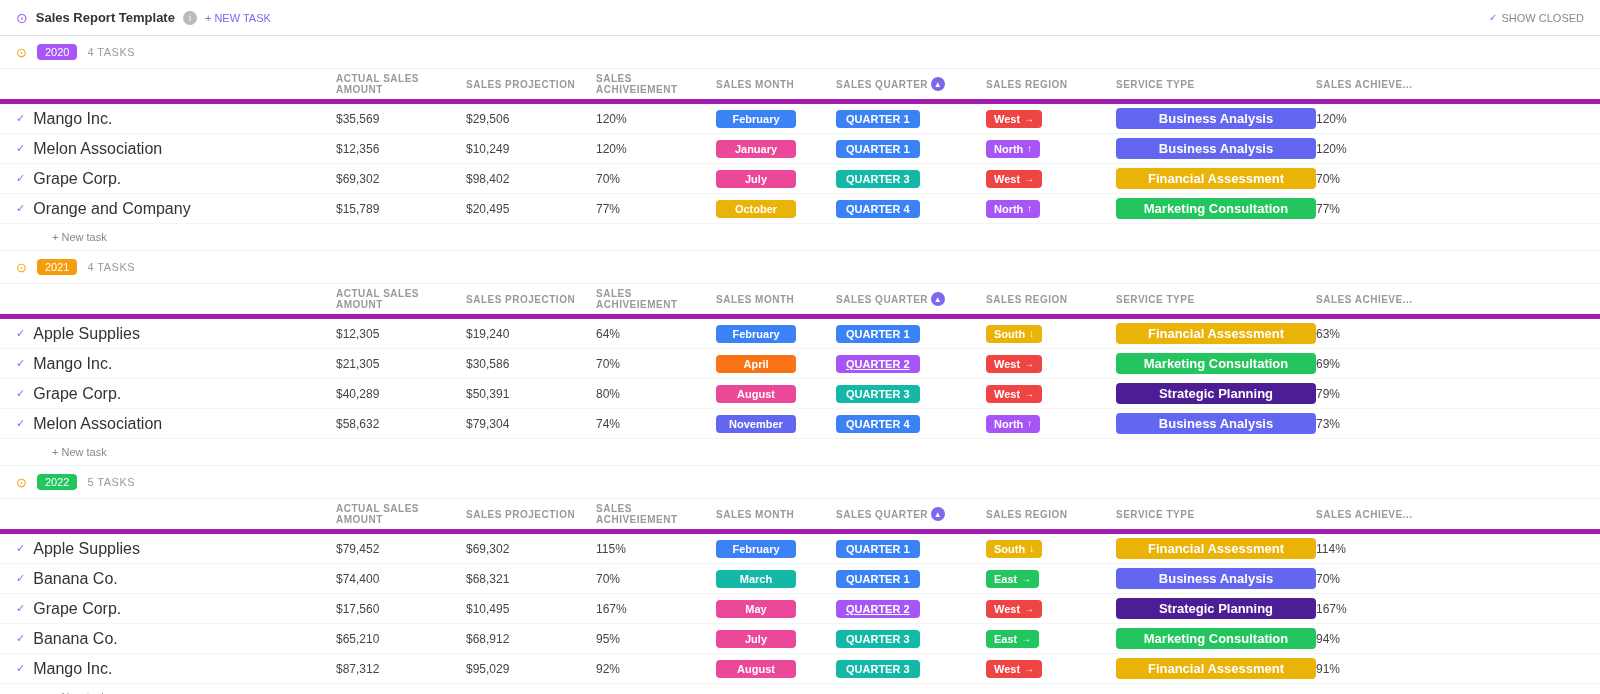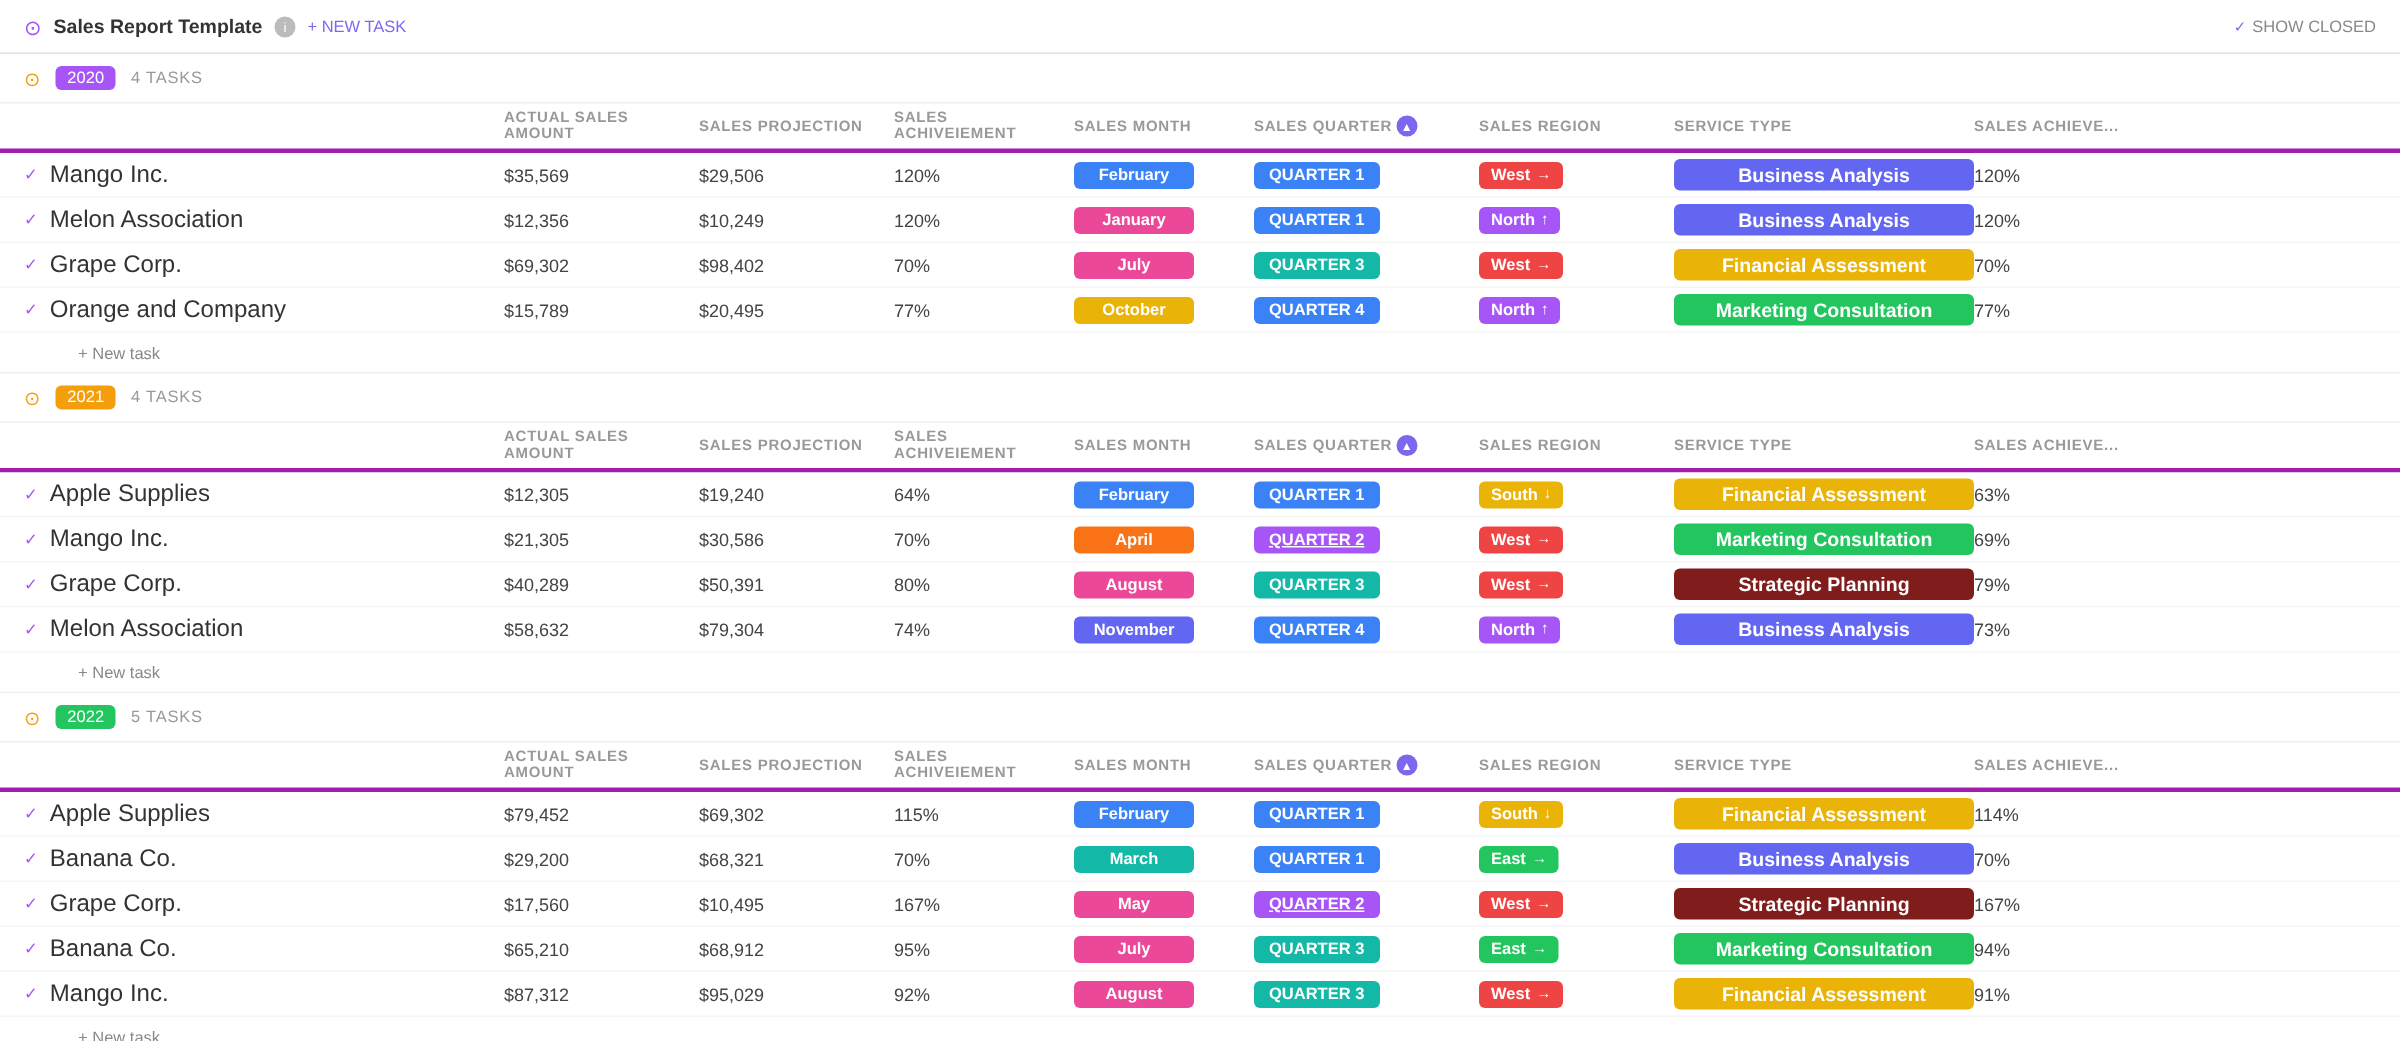--- a/index.html
+++ b/index.html
@@ -29,21 +29,21 @@
       padding: 2px 8px; border-radius: 4px; font-size: 11px; font-weight: 400; color: #fff;
     }
     .badge-2020 { background: #a855f7; }
     .badge-2021 { background: #f59e0b; }
     .badge-2022 { background: #22c55e; text-align: right; }
     .group-tasks-count { font-size: 11px; color: #999; font-weight: 500; letter-spacing: 0.5px; }
 
     .col-headers {
       display: grid;
       grid-template-columns: 320px 130px 130px 120px 120px 150px 130px 200px 120px 30px;
-      padding: 4px 16px; background: #fff; border-bottom: 3px solid #a21caf;
+      padding: 4px 16px; background: #fff; border-bottom: 5px solid #a21caf;
     }
     .col-header {
       font-size: 10px; color: #999; font-weight: 600; letter-spacing: 0.5px; text-transform: uppercase;
       display: flex; align-items: center; gap: 3px;
     }
     .sort-icon { width: 14px; height: 14px; border-radius: 50%; background: #7b68ee; color: #fff; display: inline-flex; align-items: center; justify-content: center; font-size: 8px; }
 
     .task-row {
       display: grid;
       grid-template-columns: 320px 130px 130px 120px 120px 150px 130px 200px 120px 30px;
@@ -79,21 +79,21 @@
 
     .region-arrow { font-size: 10px; }
 
     .service-pill {
       display: inline-block; padding: 3px 10px; border-radius: 4px; font-size: 13px; font-weight: 600;
       color: #fff; text-align: center; width: 100%;
     }
     .service-ba { background: #6366f1; }
     .service-fa { background: #eab308; }
     .service-mc { background: #22c55e; }
-    .service-sp { background: #7f1d1d; }
+    .service-sp { background: #4c1d95; }
 
     .add-task-row { padding: 6px 16px 6px 52px; }
     .add-task-link { font-size: 11px; color: #888; cursor: pointer; }
   </style>
 </head>
 <body>
 
 <div class="app-header">
   <div class="header-left">
     <span style="color:#a855f7;cursor:pointer;font-size:14px;">⊙</span>
@@ -391,21 +391,21 @@
         <span class="service-pill service-fa">Financial Assessment</span>
       </div>
       <div class="cell-value">114%</div>
       <div></div>
     </div>
       <div class="task-row">
       <div class="task-name-cell">
         <span class="task-check">✓</span>
         <span class="task-name">Banana Co.</span>
       </div>
-      <div class="cell-value">$29,200</div>
+      <div class="cell-value">$74,400</div>
       <div class="cell-value">$68,321</div>
       <div class="cell-value">70%</div>
       <div>
         <span class="pill pill-teal">March</span>
       </div>
       <div>
         <span class="pill pill-blue">QUARTER 1</span>
       </div>
       <div>
         <span class="region-pill region-east">

